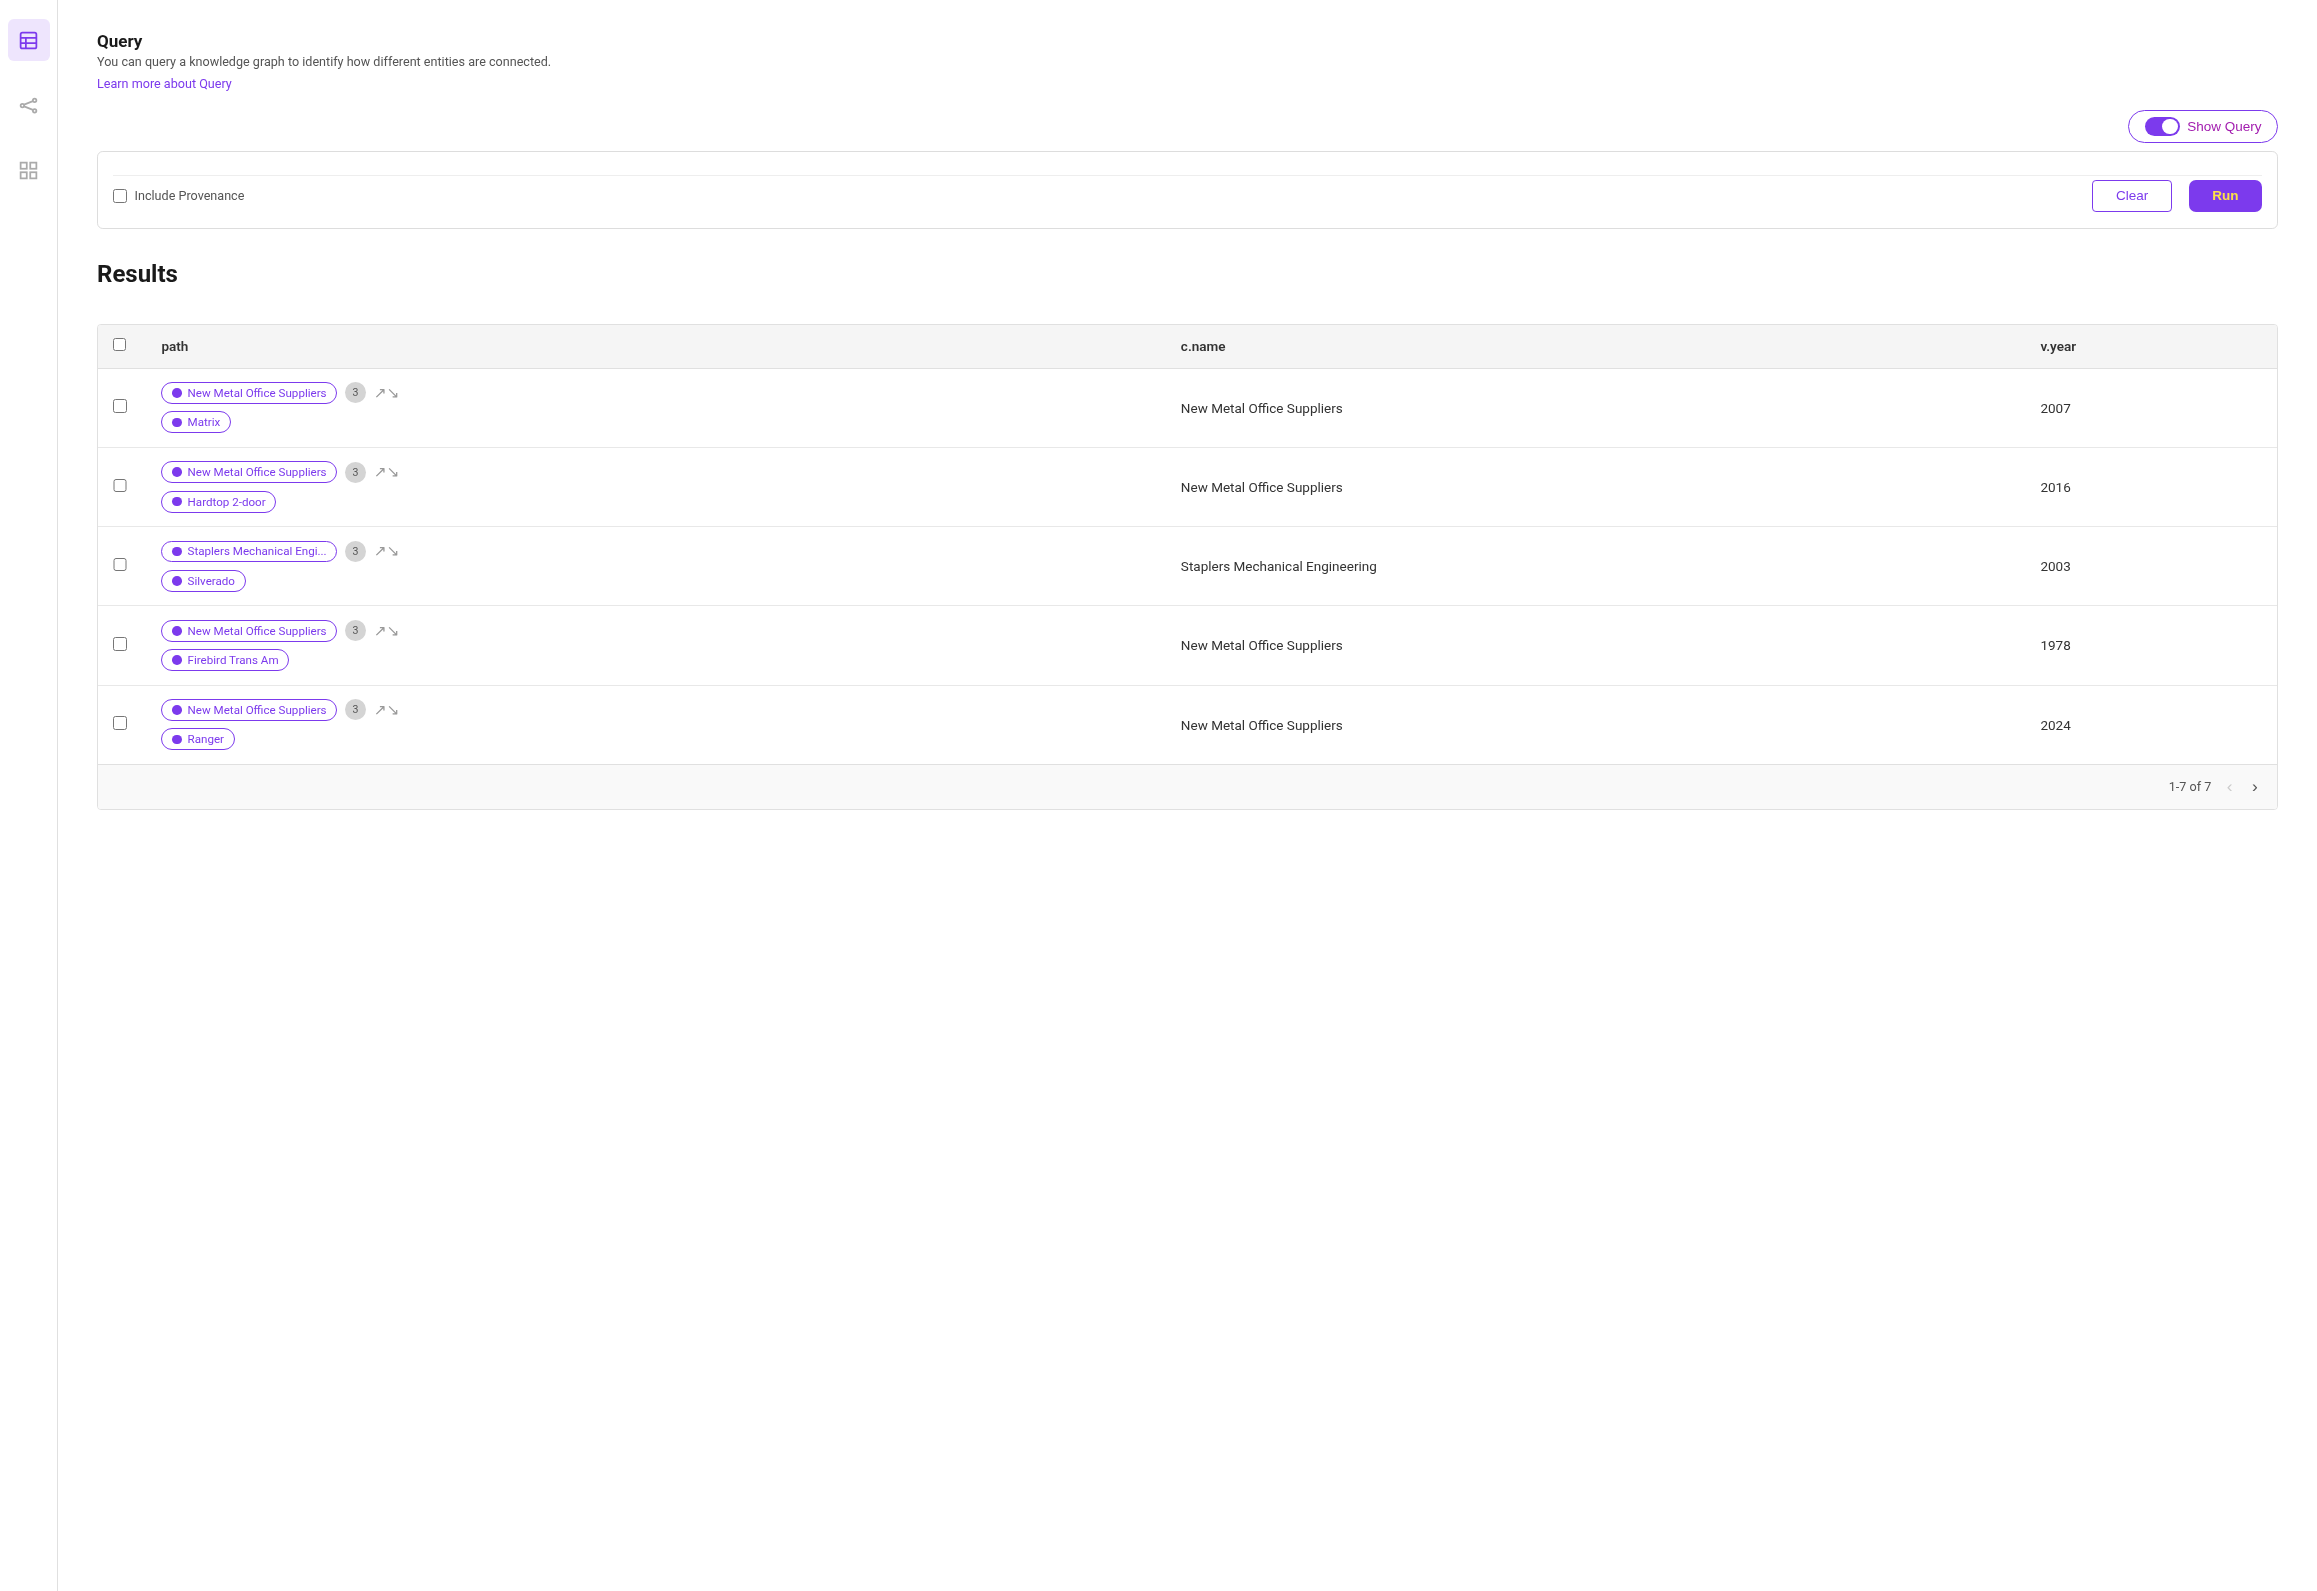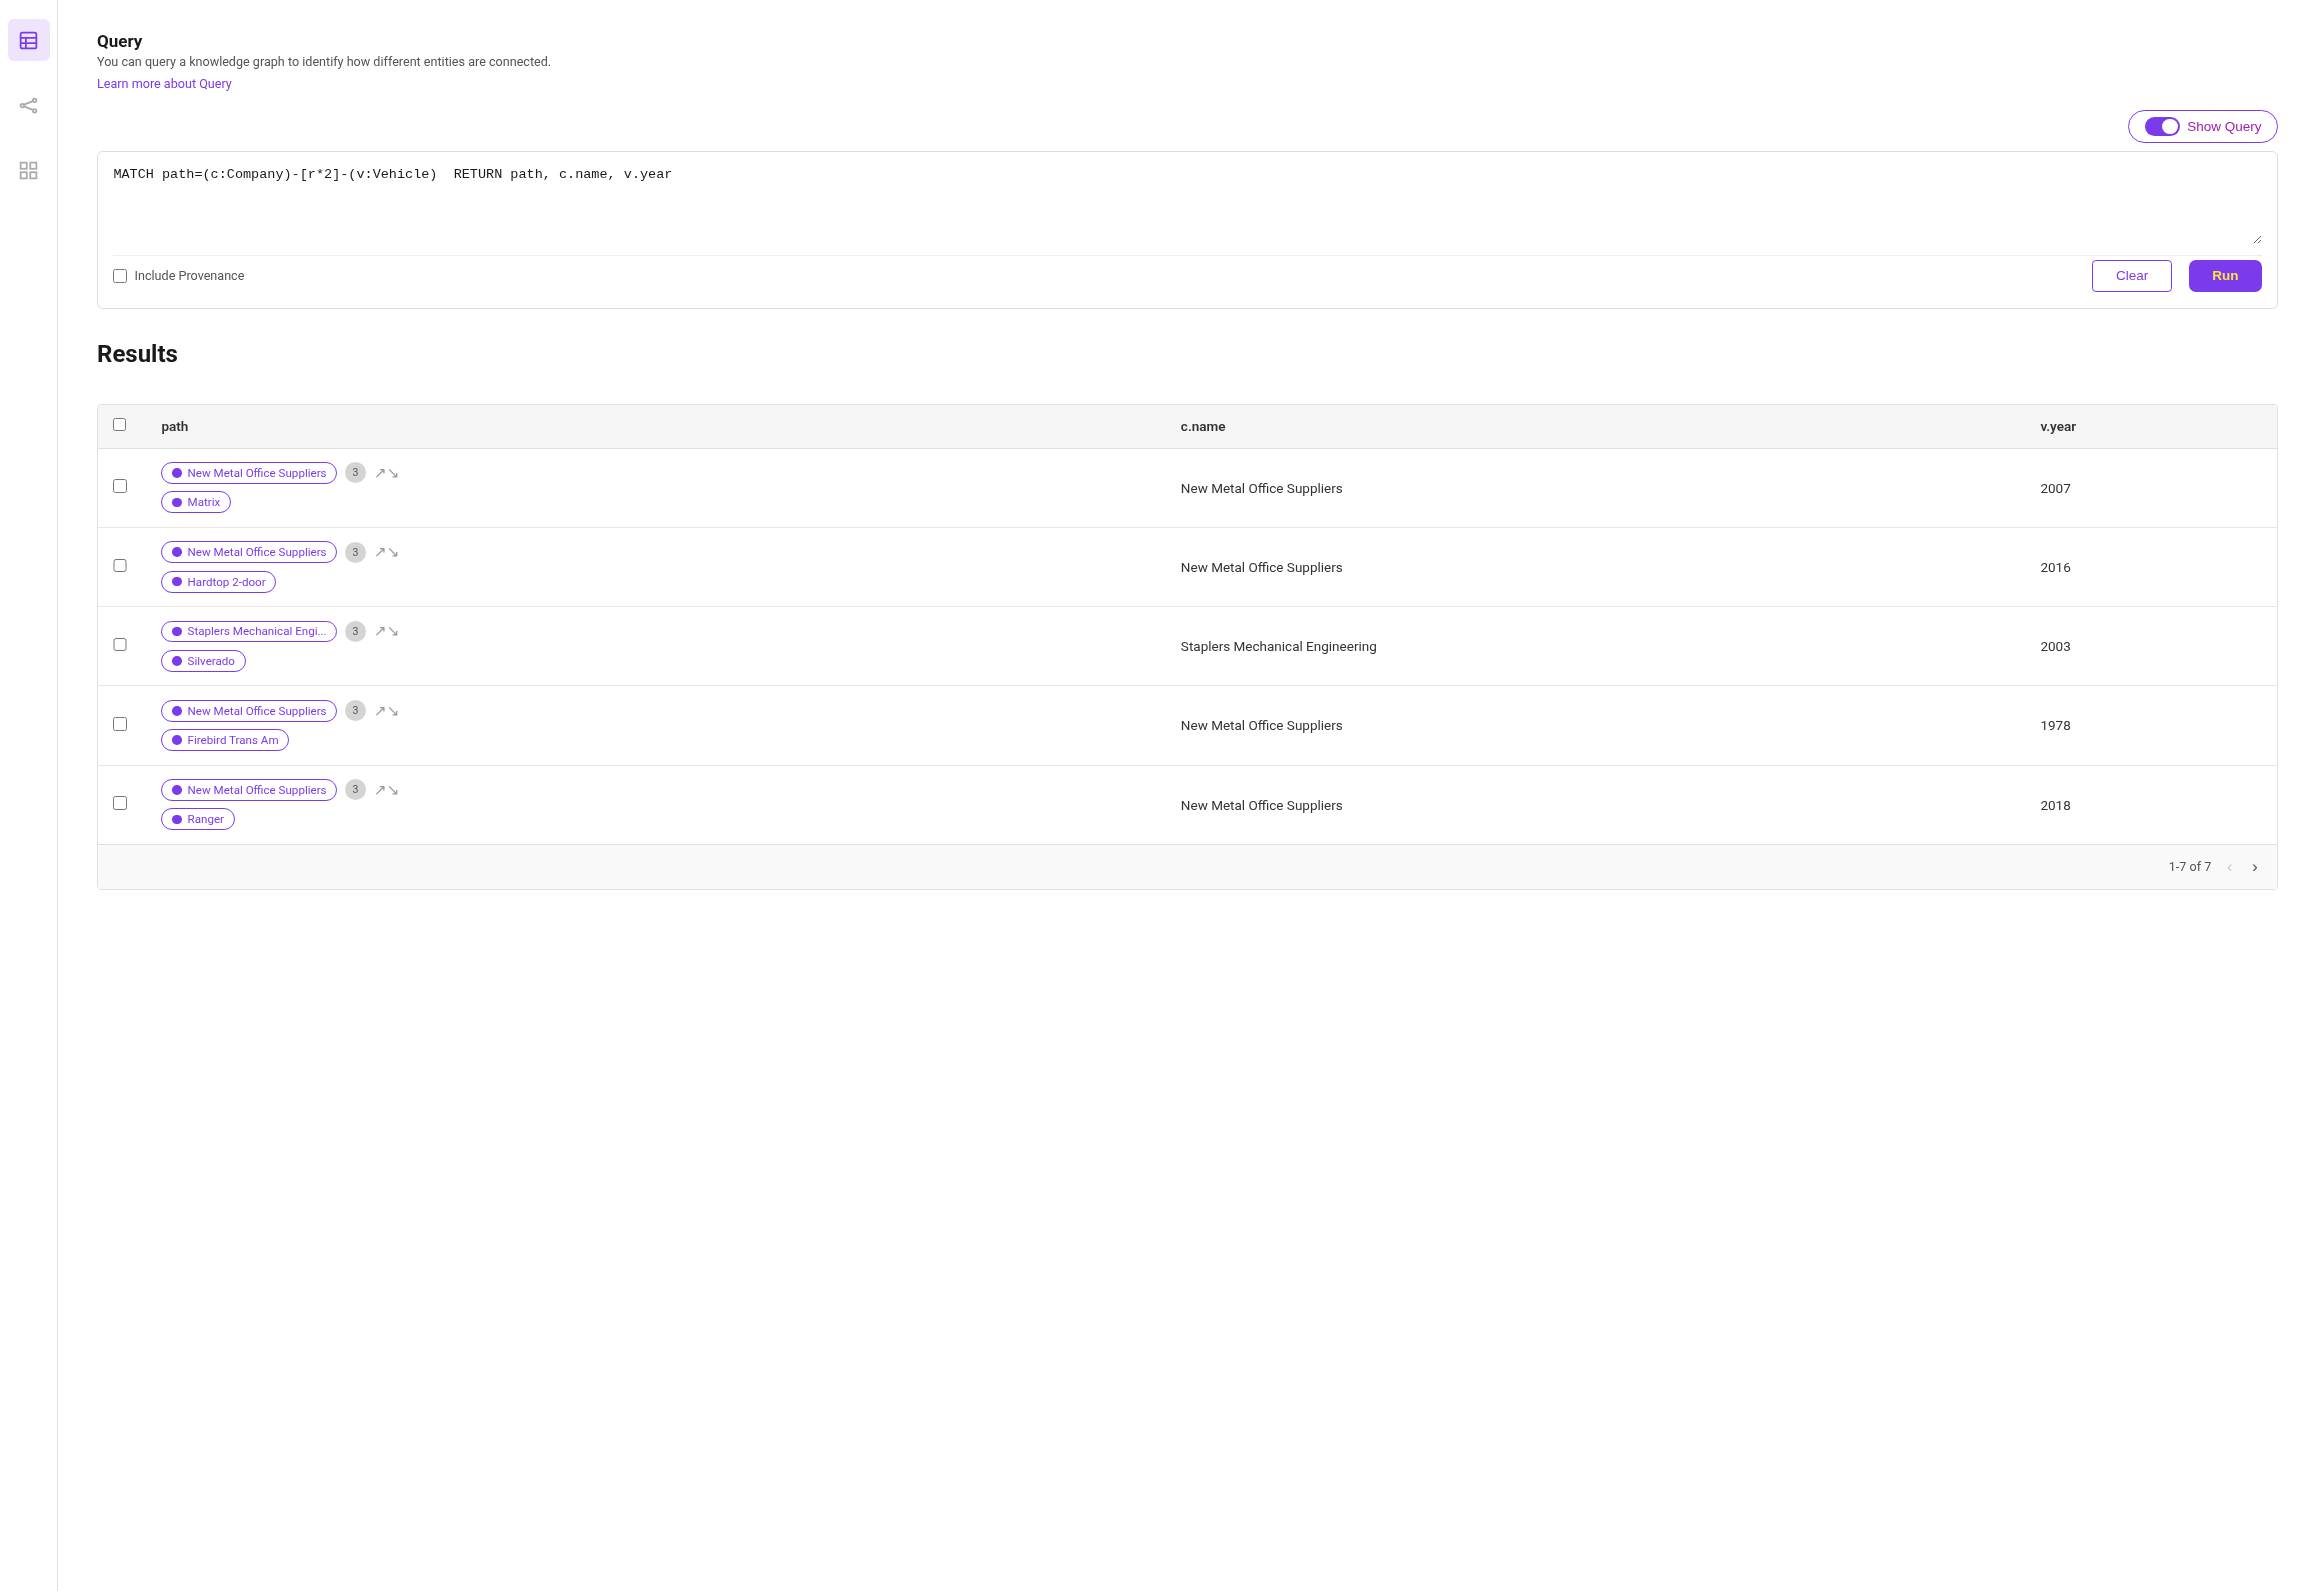--- a/index.html
+++ b/index.html
@@ -322,21 +322,20 @@
       <div class="query-header">
         <button class="show-query-toggle">
           <div class="toggle-track">
             <div class="toggle-thumb"></div>
           </div>
           <span class="toggle-label">Show Query</span>
         </button>
       </div>
 
       <div class="query-box">
-        <textarea class="query-textarea" style="">MATCH path=(c:Company)-[r*2]-(v:Vehicle)  RETURN path, c.name, v.year</textarea>
         <div class="query-footer">
           <label class="provenance-label">
             <input type="checkbox" class="provenance-checkbox" style="">
             <span>Include Provenance</span>
           </label>
           <div class="action-buttons">
             <button class="btn-clear">Clear</button>
             <button class="btn-run">Run</button>
           </div>
         </div>
@@ -435,21 +434,21 @@
                       <span class="node-badge"><span class="node-dot"></span>New Metal Office Suppliers</span>
                       <span class="count-badge">3</span>
                       <span class="expand-icon">↗↘</span>
                     </div>
                     <div class="path-row">
                       <span class="node-badge"><span class="node-dot"></span>Ranger</span>
                     </div>
                   </div>
                 </td>
                 <td>New Metal Office Suppliers</td>
-                <td>2018</td>
+                <td>2024</td>
               </tr>
             </tbody>
         </table>
         <div class="pagination">
           <span>1-7 of 7</span>
           <button class="page-nav-btn" disabled="">‹</button>
           <button class="page-nav-btn">›</button>
         </div>
       </div>
     </div>

